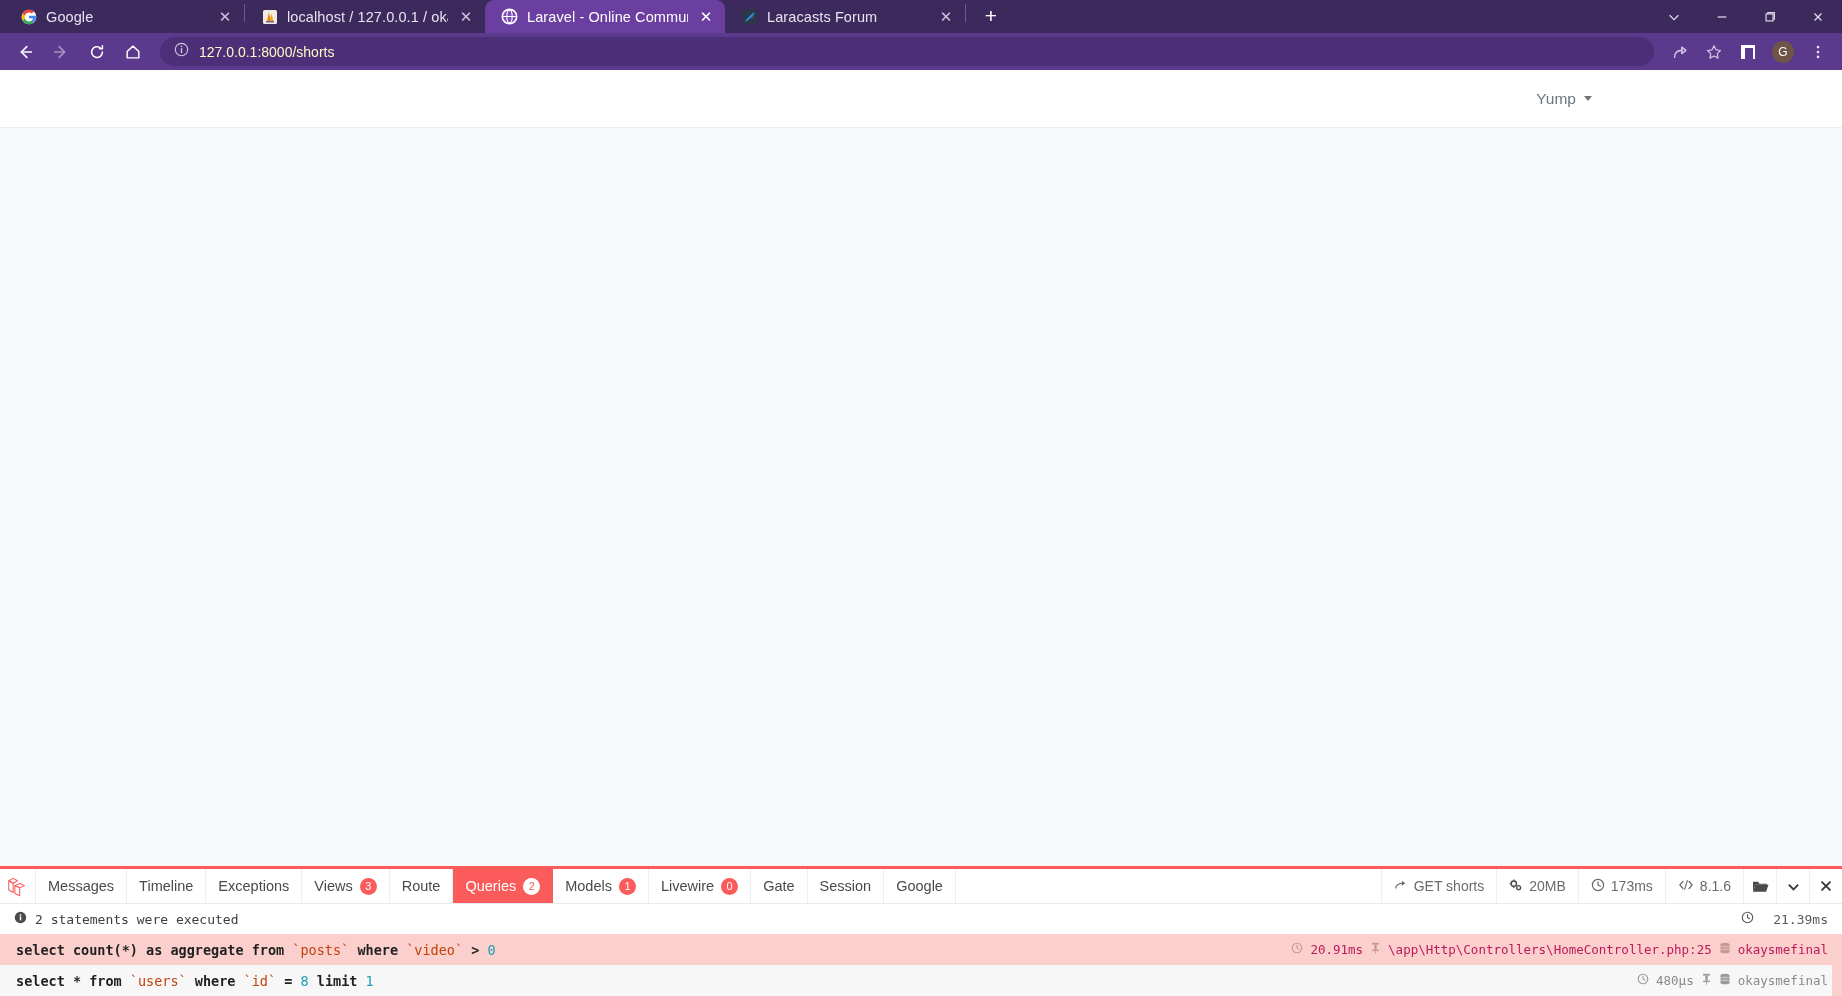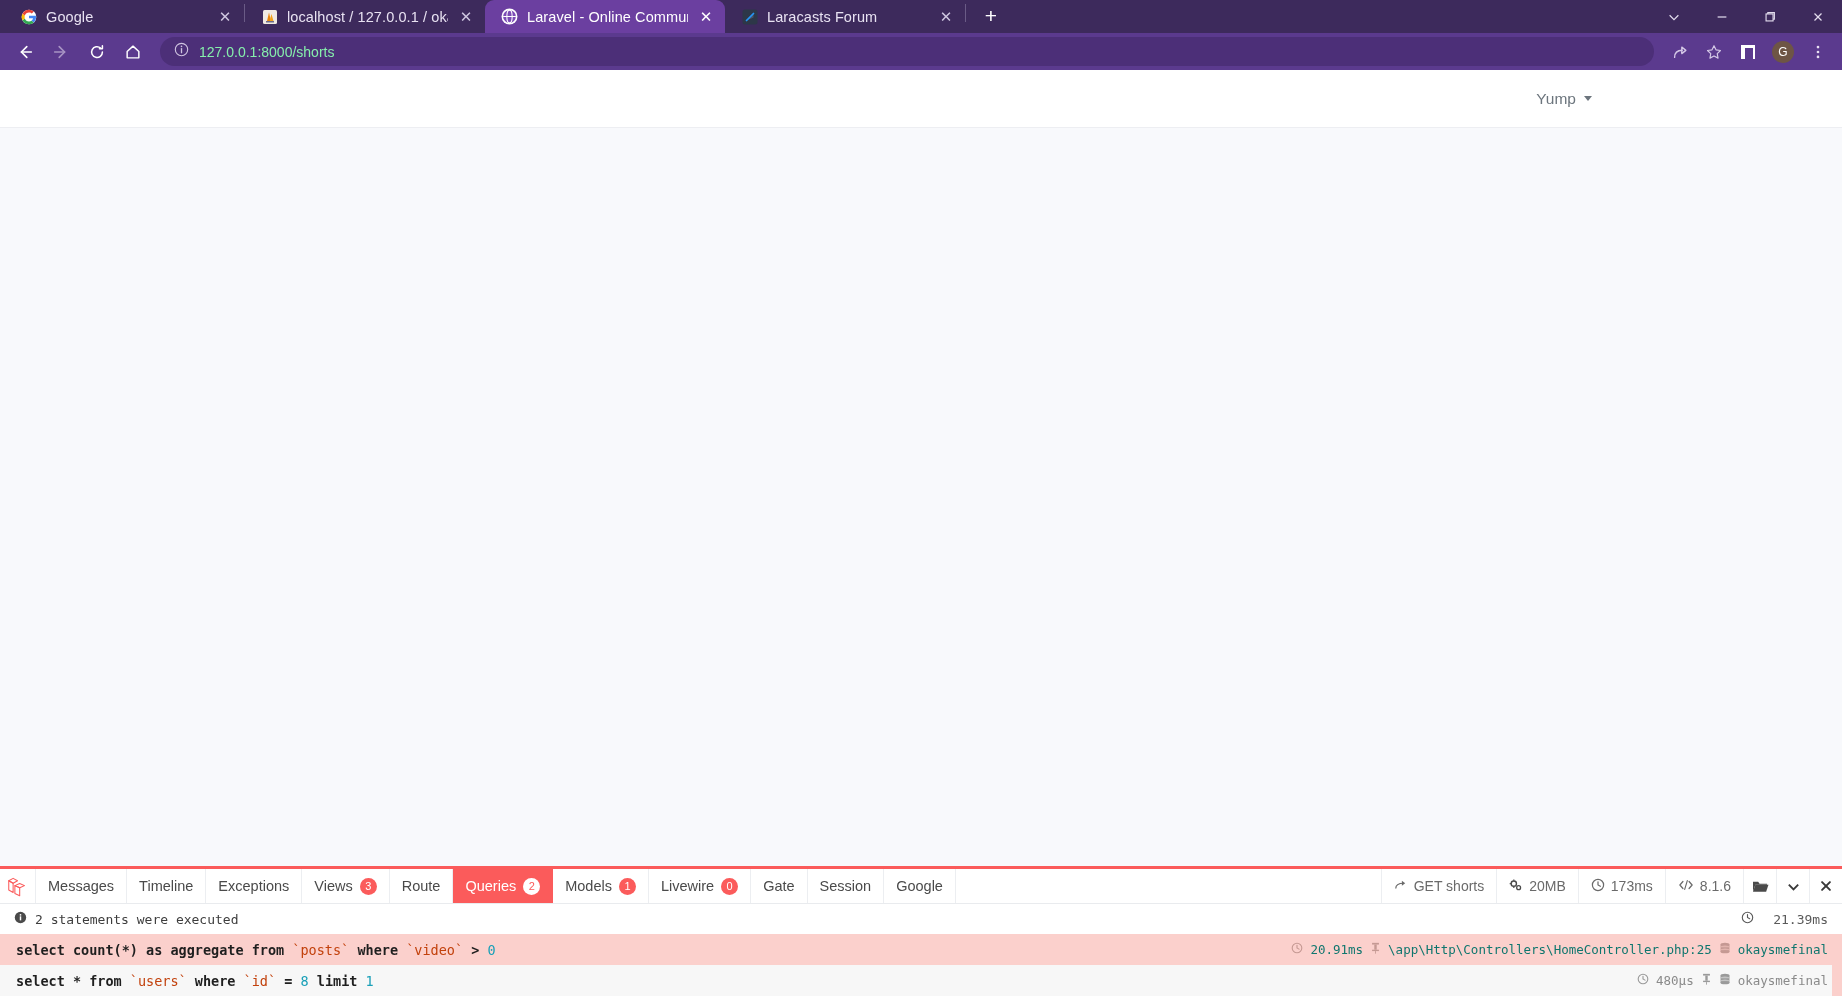--- a/index.html
+++ b/index.html
@@ -104,21 +104,21 @@
     background: #4c2f78;
     border-radius: 15px;
     display: flex;
     align-items: center;
     padding: 0 14px;
     margin: 0 8px;
     gap: 10px;
     min-width: 0;
   }
   .omnibox .urltext {
-    color: #86efac;
+    color: #fef9c3;
     font-size: 14px;
     white-space: nowrap;
     overflow: hidden;
   }
   .chrome-right { display: flex; align-items: center; gap: 2px; }
   .chrome-right .navbtn { width: 32px; }
   .profile-avatar {
     width: 22px; height: 22px; border-radius: 50%;
     background: #6e5545;
     color: #ffffff; font-size: 12px;
@@ -267,21 +267,21 @@
   .query-row.odd { background: #fbd0cc; }
   .query-row.even { background: #f7f7f7; }
   .query-sql { white-space: nowrap; }
   .query-meta {
     margin-left: auto;
     display: flex; align-items: center; gap: 7px;
     font-size: 12.5px;
     color: #8a8a8a;
     white-space: nowrap;
   }
-  .query-row.odd .query-meta { color: #0f766e; }
+  .query-row.odd .query-meta { color: #be185d; }
   .db-conn-pill {
     position: absolute;
     right: 0; top: 0; bottom: 0;
     width: 10px;
   }
   .query-row.even .db-conn-pill { background: #fbd0cc; }
 
   .sql-kw { color: #1f1f1f; font-weight: bold; }
   .sql-tbl { color: #c2410c; }
   .sql-num { color: #1aa0b8; }

